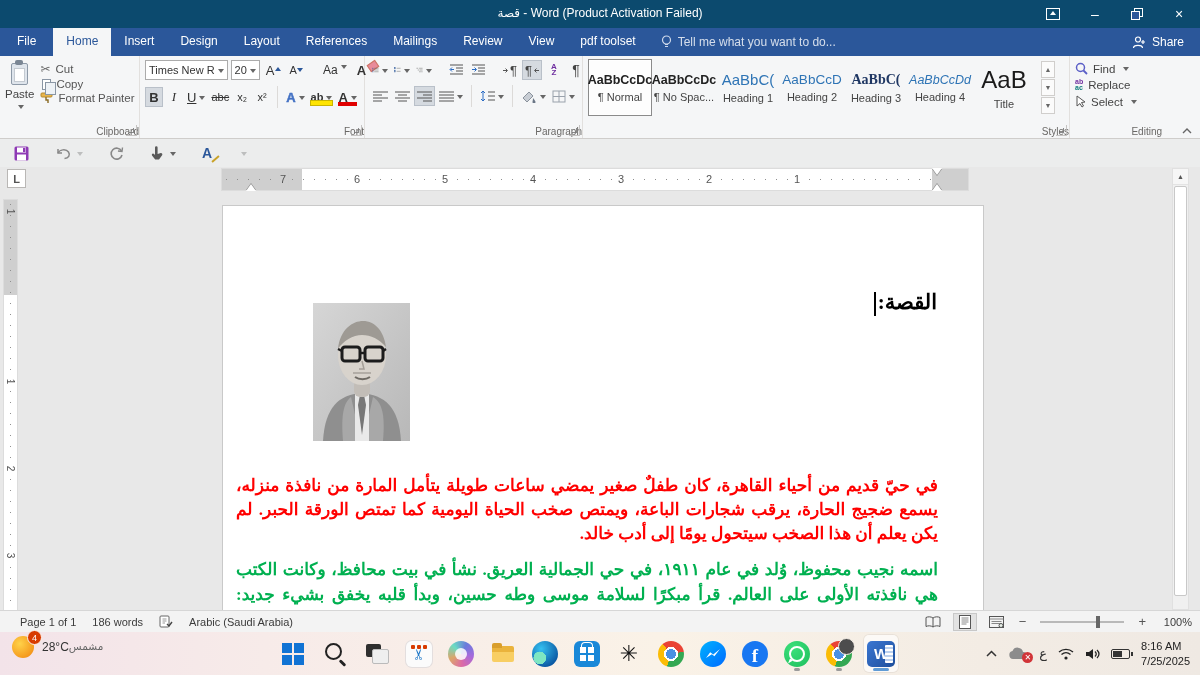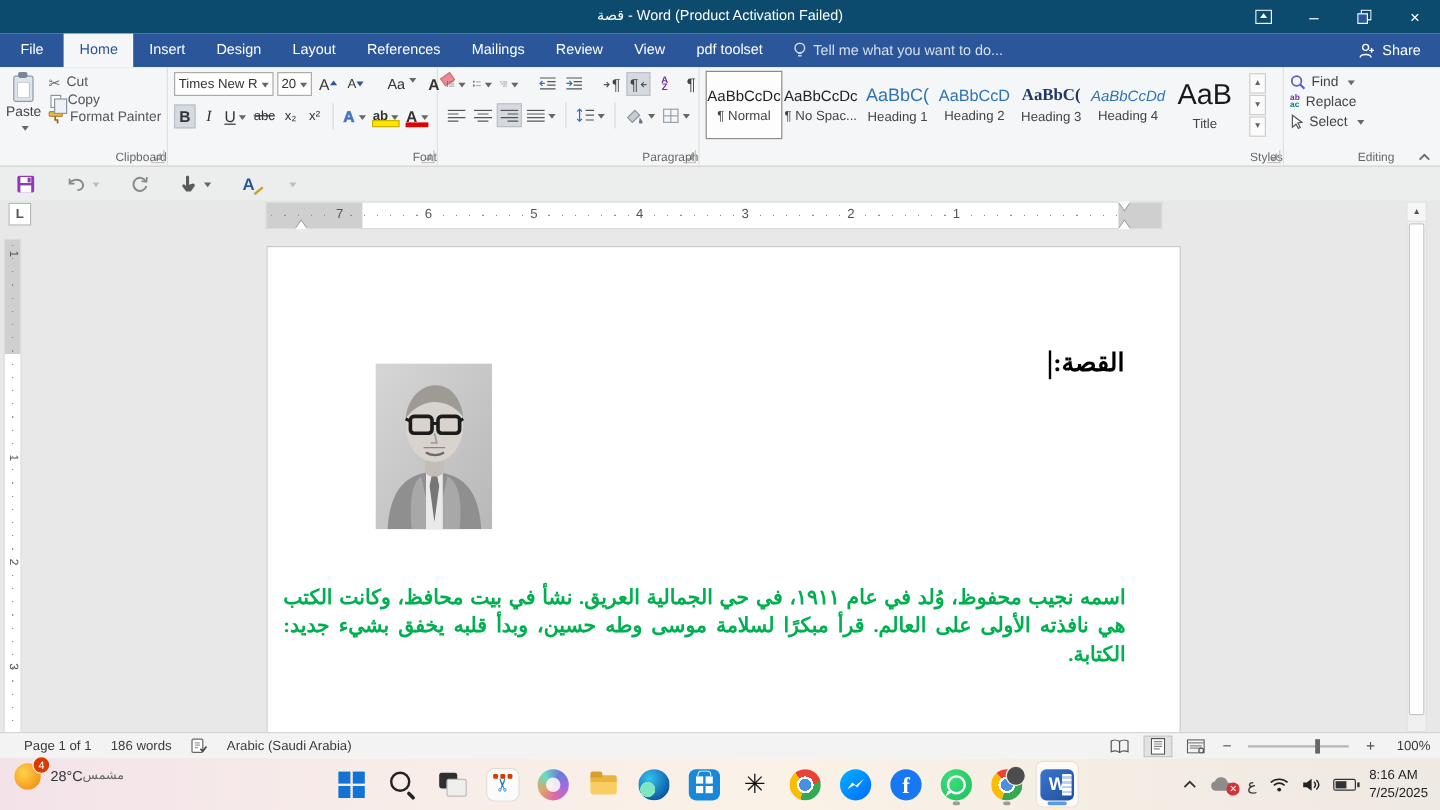--- a/index.html
+++ b/index.html
@@ -66,21 +66,21 @@
 .styles-row{display:flex;align-items:flex-start;gap:2px}
 .style-card{width:64px;height:57px;display:flex;flex-direction:column;align-items:center;justify-content:center;gap:4px;border:1px solid transparent}
 .style-sel{border:1px solid #8b8b8b;background:#fdfdfd;box-shadow:0 0 0 1px #fff inset}
 .stprev{font-size:12.5px;color:#222;white-space:nowrap;font-weight:bold}
 .stlabel{font-size:11px;color:#444;white-space:nowrap}
 .st-h1 .stprev{color:#2e74b5;font-weight:normal;font-size:15px}
 .st-h2 .stprev{color:#2e74b5;font-weight:normal;font-size:13.5px}
 .st-h3 .stprev{color:#1f3763;font-family:"Liberation Serif",serif;font-size:14px}
 .st-h4 .stprev{color:#2e74b5;font-style:italic;font-weight:normal;font-size:12.5px}
 .st-title .stprev{font-size:24px;font-weight:normal;color:#1a1a1a}
-.st-nospace .stprev,.st-normal .stprev{font-weight:normal;font-size:12.5px}
+.st-nospace .stprev,.st-normal .stprev{font-weight:bold;font-size:12.5px}
 .styles-scroll{display:flex;flex-direction:column;gap:1px;margin-left:3px;padding-top:2px}
 .sbtn{width:14px;height:17px;border:1px solid #d0cecc;background:#fbfbfb;display:flex;align-items:center;justify-content:center;font-size:7px;color:#666}
 
 .edit-col{display:flex;flex-direction:column;gap:4px;padding-top:3px}
 .ebtn{display:flex;align-items:center;gap:5px;font-size:11.5px;color:#444;white-space:nowrap}
 .rep-ic{font-size:7px;line-height:6px;color:#333;font-weight:bold;text-align:left}
 .rep-ic .ac{color:#0e7c7b}
 .collapse{position:absolute;right:8px;bottom:4px;color:#666}
 
 .qat{position:absolute;top:139px;left:0;right:0;height:28px;display:flex;align-items:center;gap:26px;padding-left:14px;background:#eceded}
@@ -633,20 +633,21 @@
     <rect x="52" y="44" width="18" height="14" rx="3" fill="none" stroke="#1c1c1c" stroke-width="3"></rect>
     <path d="M47 50 h5" stroke="#1c1c1c" stroke-width="2.5"></path>
     <path d="M29 48 L25 46 M70 48 L73 46" stroke="#1c1c1c" stroke-width="2.5"></path>
 
     <path d="M49 58 l2 8 h-5" fill="none" stroke="#a59f98" stroke-width="1.5"></path>
     <path d="M42 74 C46 77 53 77 57 74" fill="none" stroke="#6e6a64" stroke-width="2"></path>
     <path d="M40 70 h18" stroke="#8c8781" stroke-width="1"></path>
   </svg>
 
   <div class="paras">
+    <p class="para red">في حيّ قديم من أحياء القاهرة، كان طفلٌ صغير يمضي ساعات طويلة يتأمل المارة من نافذة منزله، يسمع ضجيج الحارة، يرقب شجارات الباعة، ويمتص صخب الحياة اليومية كما تمتص الورقة الحبر. لم يكن يعلم أن هذا الصخب سيتحول يومًا إلى أدب خالد.</p>
     <p class="para green">اسمه نجيب محفوظ، وُلد في عام ١٩١١، في حي الجمالية العريق. نشأ في بيت محافظ، وكانت الكتب هي نافذته الأولى على العالم. قرأ مبكرًا لسلامة موسى وطه حسين، وبدأ قلبه يخفق بشيء جديد: الكتابة.</p>
   </div>
 </div>
 
 <div class="vscroll">
   <div class="vs-arrow">
       <span>▲</span>
     </div>
   <div class="vs-thumb"></div>
 </div>

